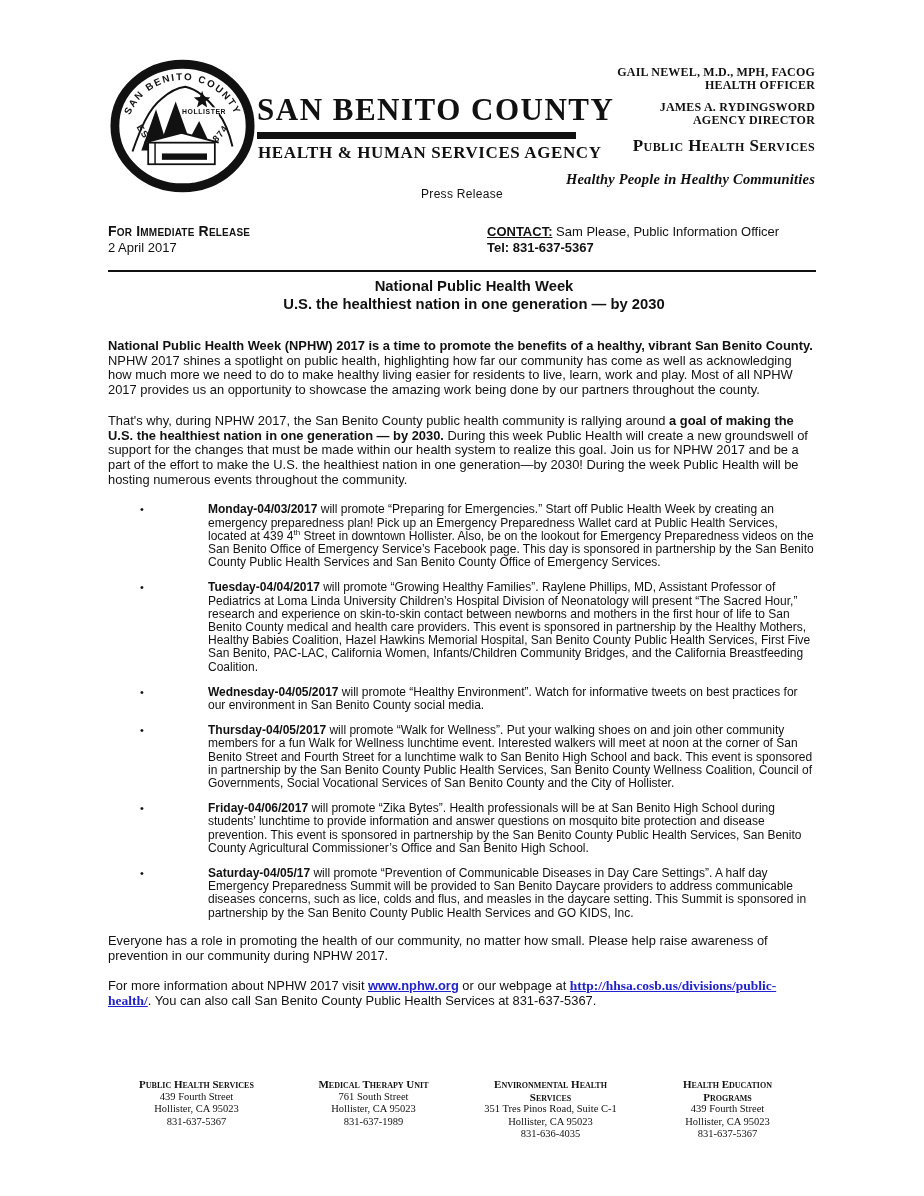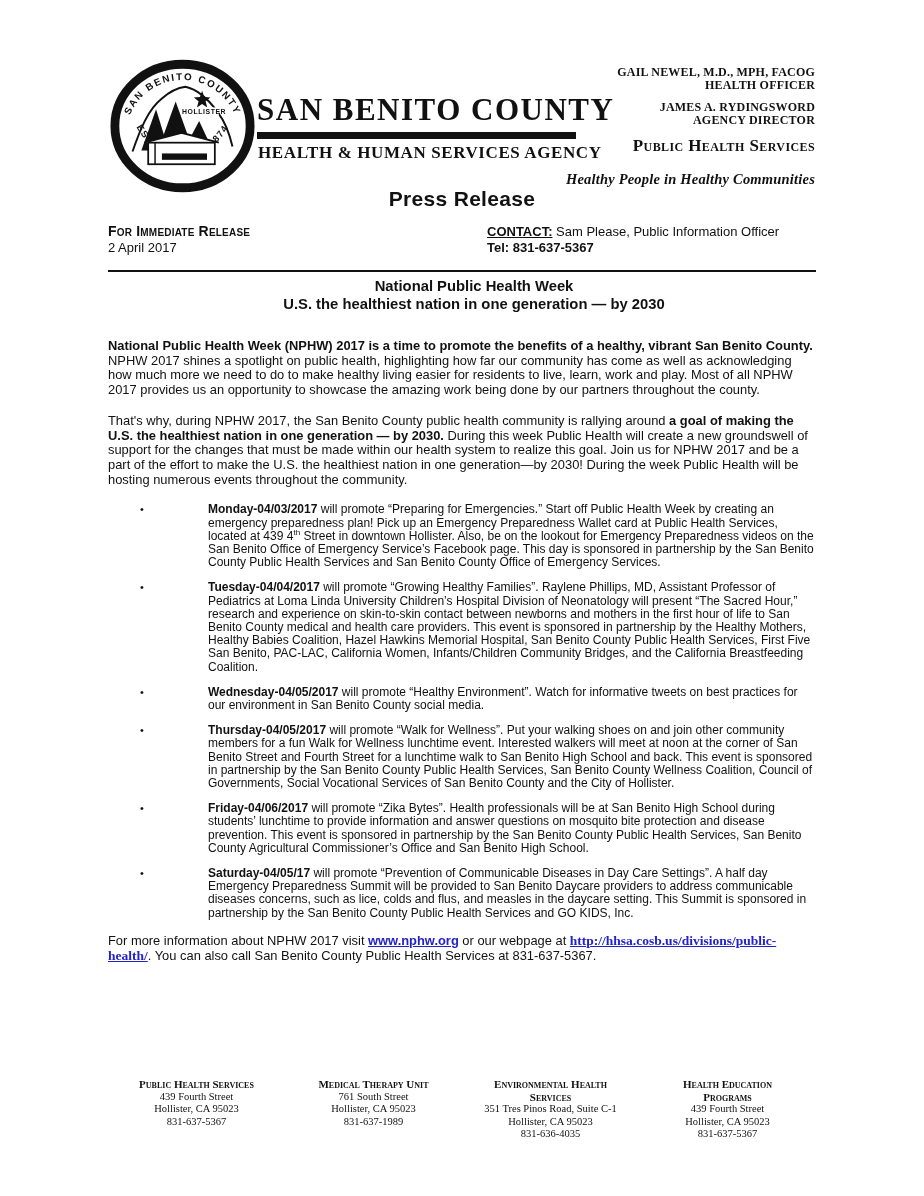--- a/index.html
+++ b/index.html
@@ -13,21 +13,21 @@
   .h-bar{position:absolute;left:257px;top:132px;width:319px;height:7px;background:#111;}
   .h-sub{position:absolute;left:258px;top:143px;font-family:"Liberation Serif",serif;
          font-weight:700;font-size:17px;letter-spacing:.6px;white-space:nowrap;}
   .h-right{position:absolute;top:66px;right:109px;text-align:right;
            font-family:"Liberation Serif",serif;}
   .officer{font-size:12px;font-weight:700;line-height:12.5px;letter-spacing:.2px;margin-bottom:10px;font-family:Liberation Serif, serif;}
   .dept{font-size:17px;font-weight:700;font-variant:small-caps;letter-spacing:.4px;margin-top:9px;}
   .tagline{font-size:14.5px;font-style:italic;font-weight:700;margin-top:15px;letter-spacing:.2px;}
 
   .press-title{position:absolute;top:187px;left:108px;width:708px;text-align:center;
-               font-size:21px;font-weight:700;letter-spacing:.3px;}
+               font-size:12px;font-weight:400;letter-spacing:.3px;}
 
   .rel-left{position:absolute;top:224px;left:108px;font-size:13px;line-height:15.5px;}
   .fir{font-weight:700;font-variant:small-caps;font-size:14px;letter-spacing:.2px;}
   .rel-right{position:absolute;top:224px;left:487px;font-size:13px;line-height:15.5px;}
   .contact-label{font-weight:700;text-decoration:underline;}
   .tel{font-weight:700;}
 
   .rule{position:absolute;top:270px;left:108px;width:708px;height:2px;background:#111;}
 
   .headline{position:absolute;top:278px;left:120px;width:708px;text-align:center;
@@ -145,20 +145,21 @@
       <li class="event">
           <span class="dot">•</span>
           <span class="etext"><b>Friday-04/06/2017</b><span> will promote “Zika Bytes”. Health professionals will be at San Benito High School during students’ lunchtime to provide information and answer questions on mosquito bite protection and disease prevention. This event is sponsored in partnership by the San Benito County Public Health Services, San Benito County Agricultural Commissioner’s Office and San Benito High School.</span><sup></sup><span></span></span>
         </li>
       <li class="event">
           <span class="dot">•</span>
           <span class="etext"><b>Saturday-04/05/17</b><span> will promote “Prevention of Communicable Diseases in Day Care Settings”.  A half day Emergency Preparedness Summit will be provided to San Benito Daycare providers to address communicable diseases concerns, such as lice, colds and flus, and measles in the daycare setting. This Summit is sponsored in partnership by the San Benito County Public Health Services and GO KIDS, Inc.</span><sup></sup><span></span></span>
         </li>
     </ul>
 
+    <p>Everyone has a role in promoting the health of our community, no matter how small. Please help raise awareness of prevention in our community during NPHW 2017.</p>
 
     <p><span>For more information about NPHW 2017 visit </span><a class="link">www.nphw.org</a><span> or our webpage at </span><a class="link serif">http://hhsa.cosb.us/divisions/public-health/</a><span>.  You can also call San Benito County Public Health Services at 831-637-5367.</span></p>
   </div>
 
   <div class="footer">
     <div class="fcol">
       <div class="fname">Public Health Services</div>
       <div>439 Fourth Street</div>
       <div>Hollister, CA  95023</div>
       <div>831-637-5367</div>

